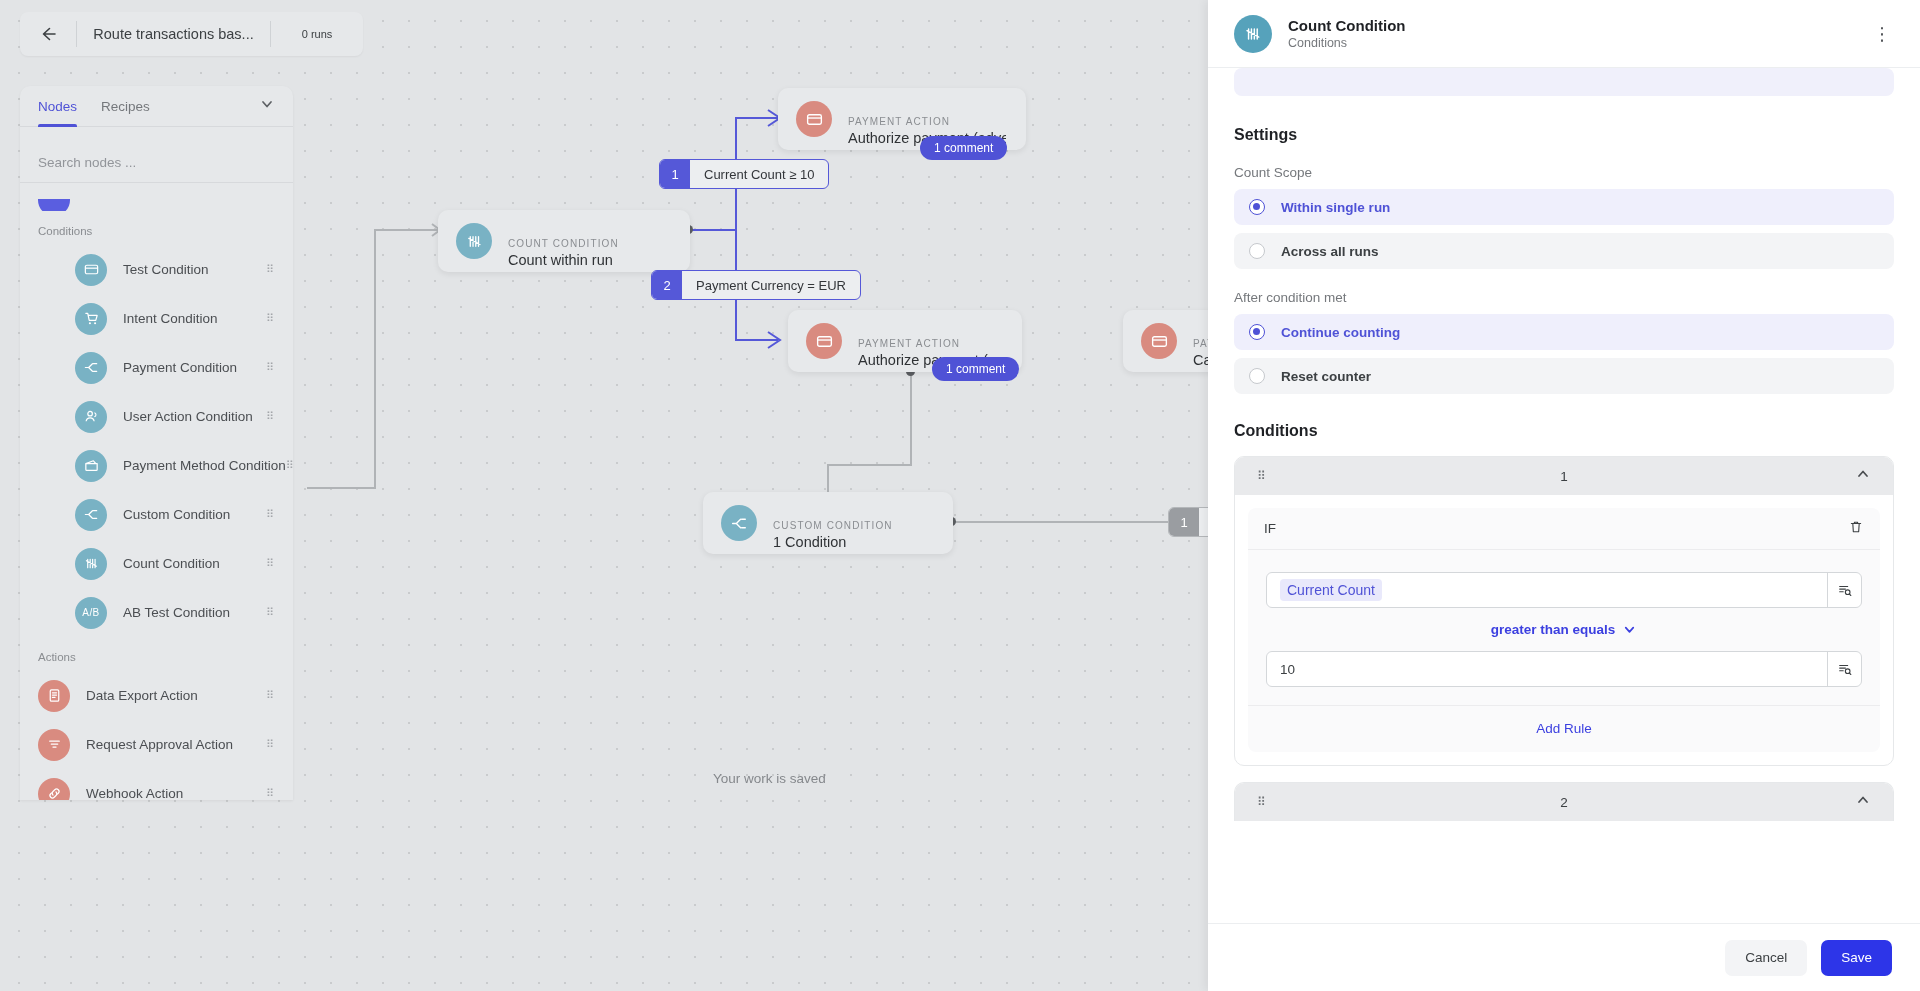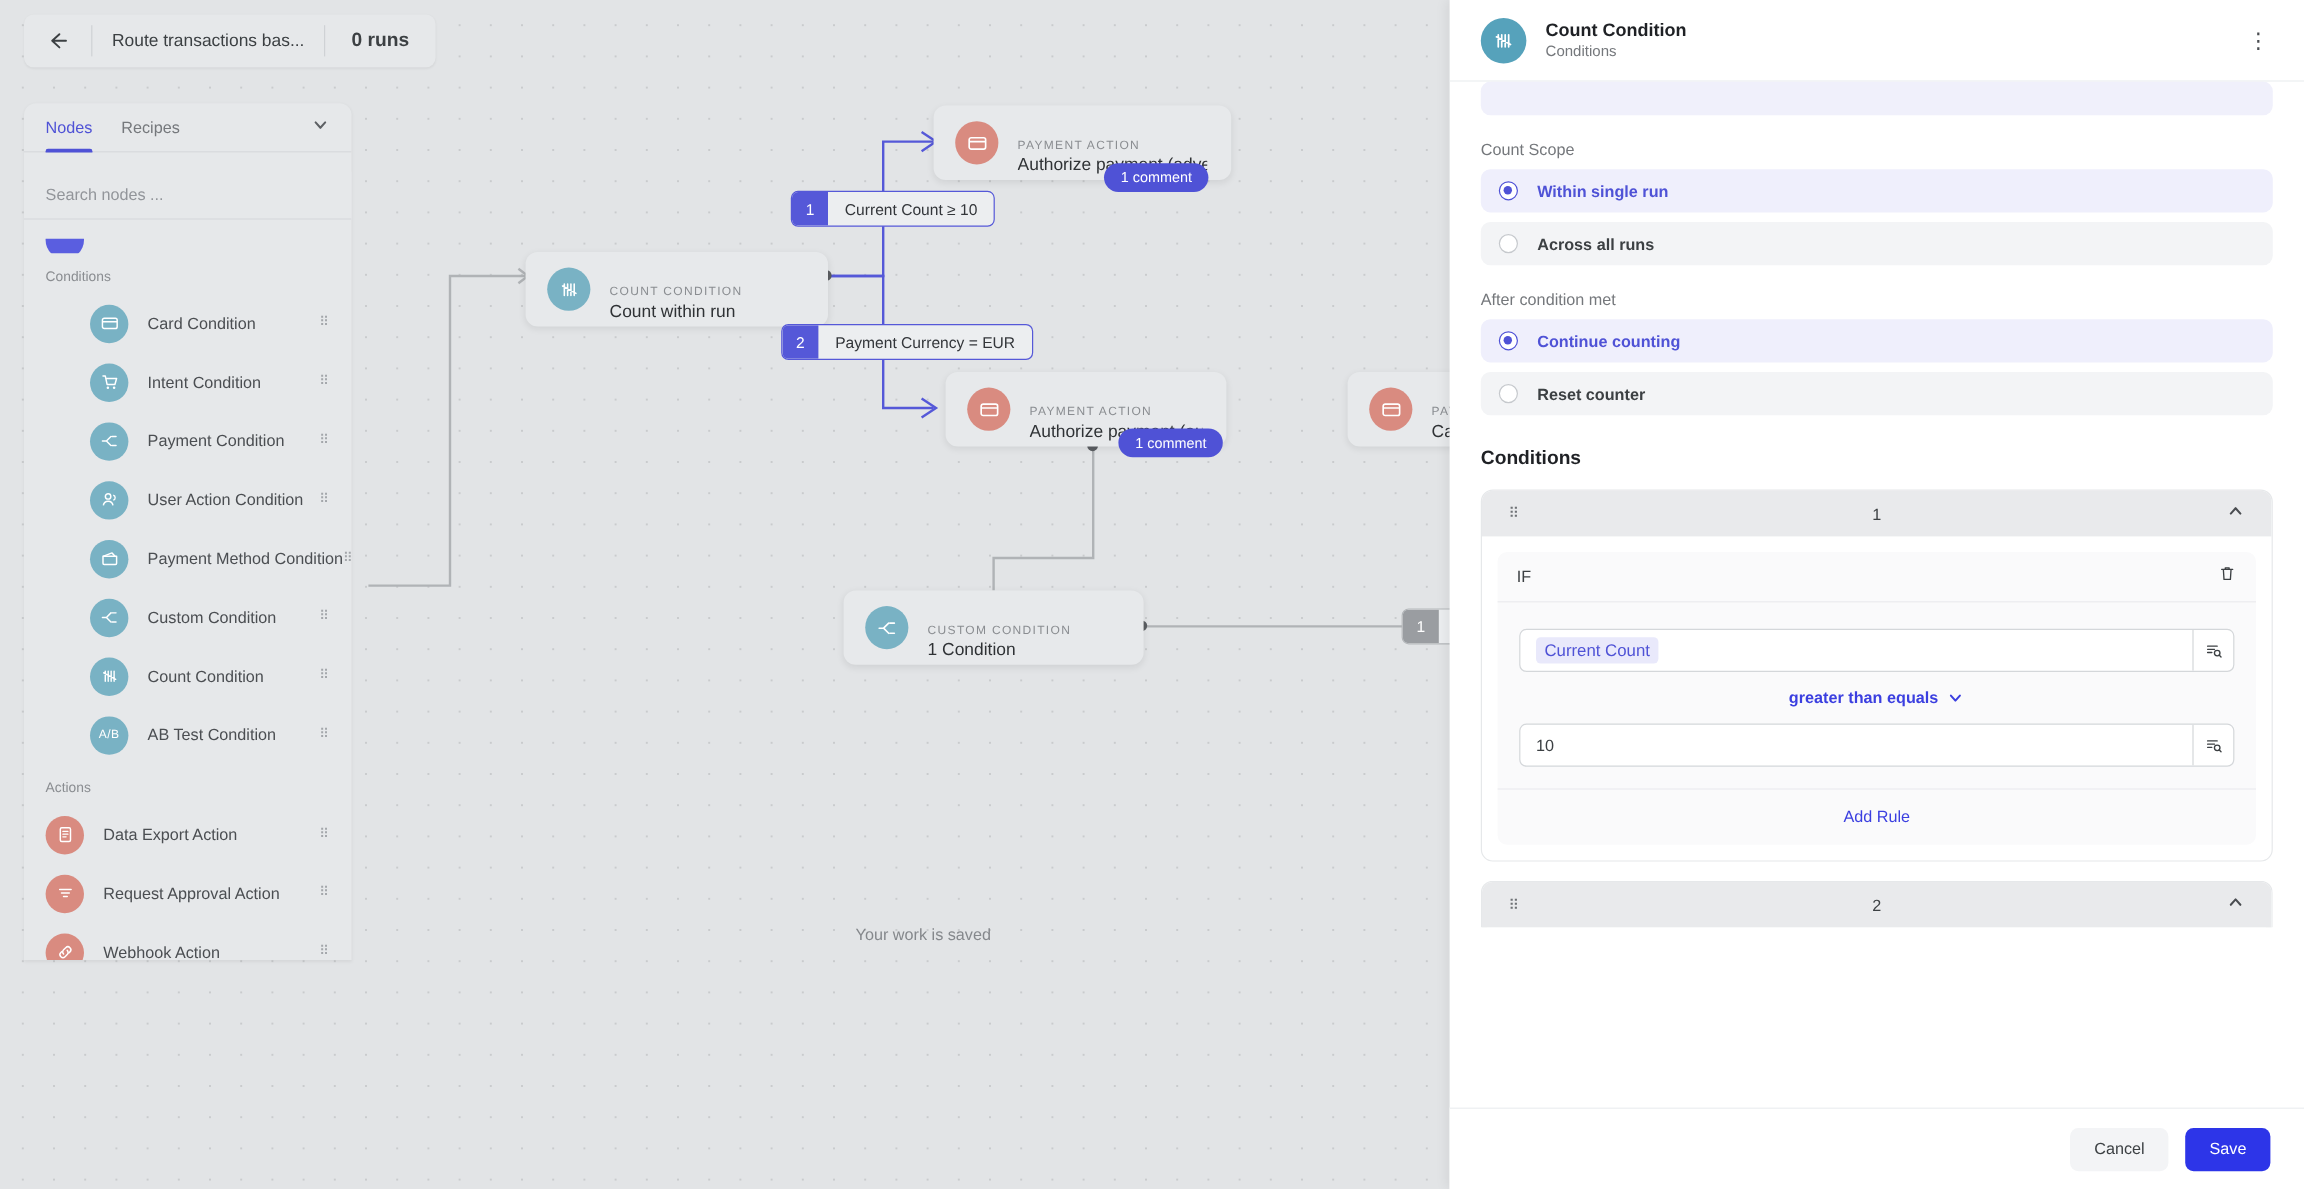--- a/index.html
+++ b/index.html
@@ -34,21 +34,21 @@
     cursor: pointer;
   }
   .topbar .divider { width: 1px; height: 26px; background: #cfd2d5; }
   .topbar .title {
     flex: 1; padding: 0 14px;
     font-size: 14.5px; color: #3c4043; text-align: center;
     white-space: nowrap; overflow: hidden; text-overflow: ellipsis;
   }
   .topbar .runs {
     width: 92px; text-align: center;
-    font-size: 16px; color: #3c4043; font-weight: bold;
+    font-size: 11px; color: #3c4043;
   }
 
   
   .palette {
     position: absolute; left: 20px; top: 86px;
     width: 273px; height: 714px;
     background: #e6e8ea;
     border-radius: 10px 10px 0 0;
     box-shadow: 0 1px 3px rgba(0,0,0,.06);
     overflow: hidden;
@@ -360,21 +360,21 @@
 
         <div class="pgroup-label">Conditions</div>
 
         <div class="pitem">
           <div class="ic ic-cond">
             <svg width="17" height="17" viewBox="0 0 18 18">
                 <rect x="2.5" y="4.5" width="13" height="9" rx="1.6" fill="none" stroke="#fff" stroke-width="1.3"></rect>
                 <path d="M2.5 7.6 L15.5 7.6" stroke="#fff" stroke-width="1.3"></path>
               </svg>
           </div>
-          <div class="lbl">Card Condition</div>
+          <div class="lbl">Test Condition</div>
           <div class="grip">⠿</div>
         </div>
 
         <div class="pitem">
           <div class="ic ic-cond">
             <svg width="17" height="17" viewBox="0 0 18 18">
                 <path d="M3 3.5 L5 3.5 L6.6 11 L13.5 11 L15 5.8 L6 5.8" fill="none" stroke="#fff" stroke-width="1.3" stroke-linecap="round" stroke-linejoin="round"></path>
                 <circle cx="7.3" cy="14" r="1.1" fill="#fff"></circle>
                 <circle cx="12.8" cy="14" r="1.1" fill="#fff"></circle>
               </svg>
@@ -572,20 +572,21 @@
       <div class="phtxt">
         <div class="phtitle">Count Condition</div>
         <div class="phsub">Conditions</div>
       </div>
       <div class="kebab">⋮</div>
     </div>
 
     <div class="panel-body">
       <div class="stub-card"></div>
 
+      <div class="sec-title">Settings</div>
 
       <div class="field-label">Count Scope</div>
       <div class="radio-row sel">
         <div class="radio"></div>
         <div class="rlbl">Within single run</div>
       </div>
       <div class="radio-row">
         <div class="radio"></div>
         <div class="rlbl">Across all runs</div>
       </div>

